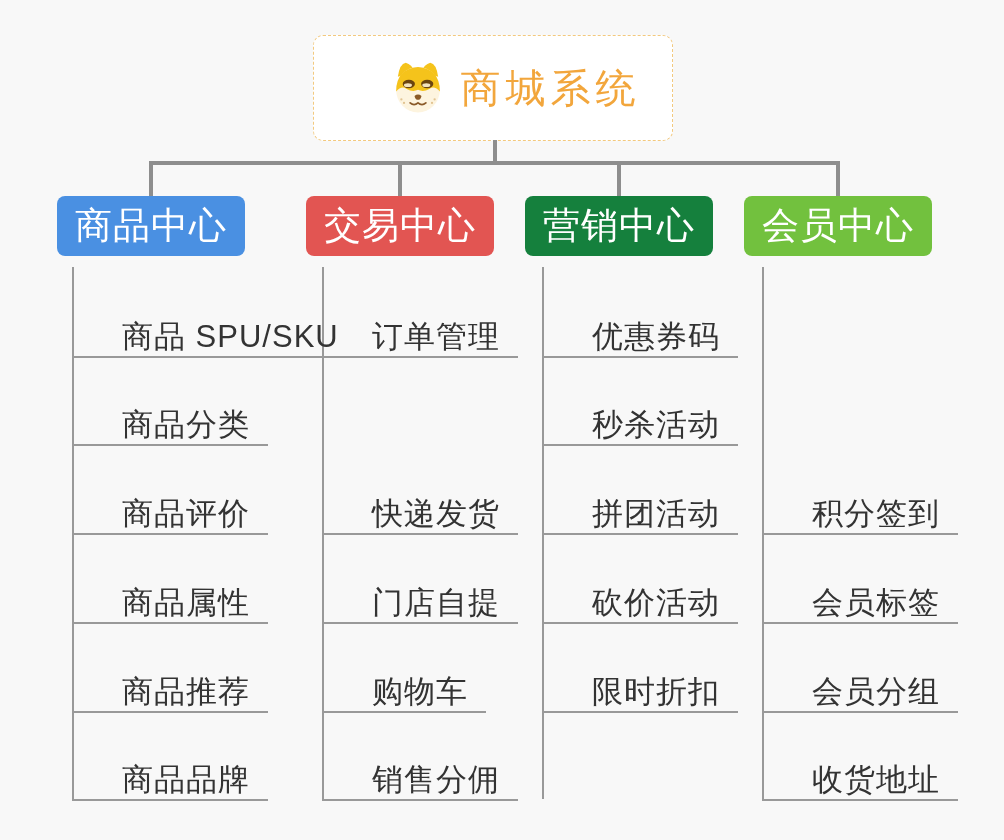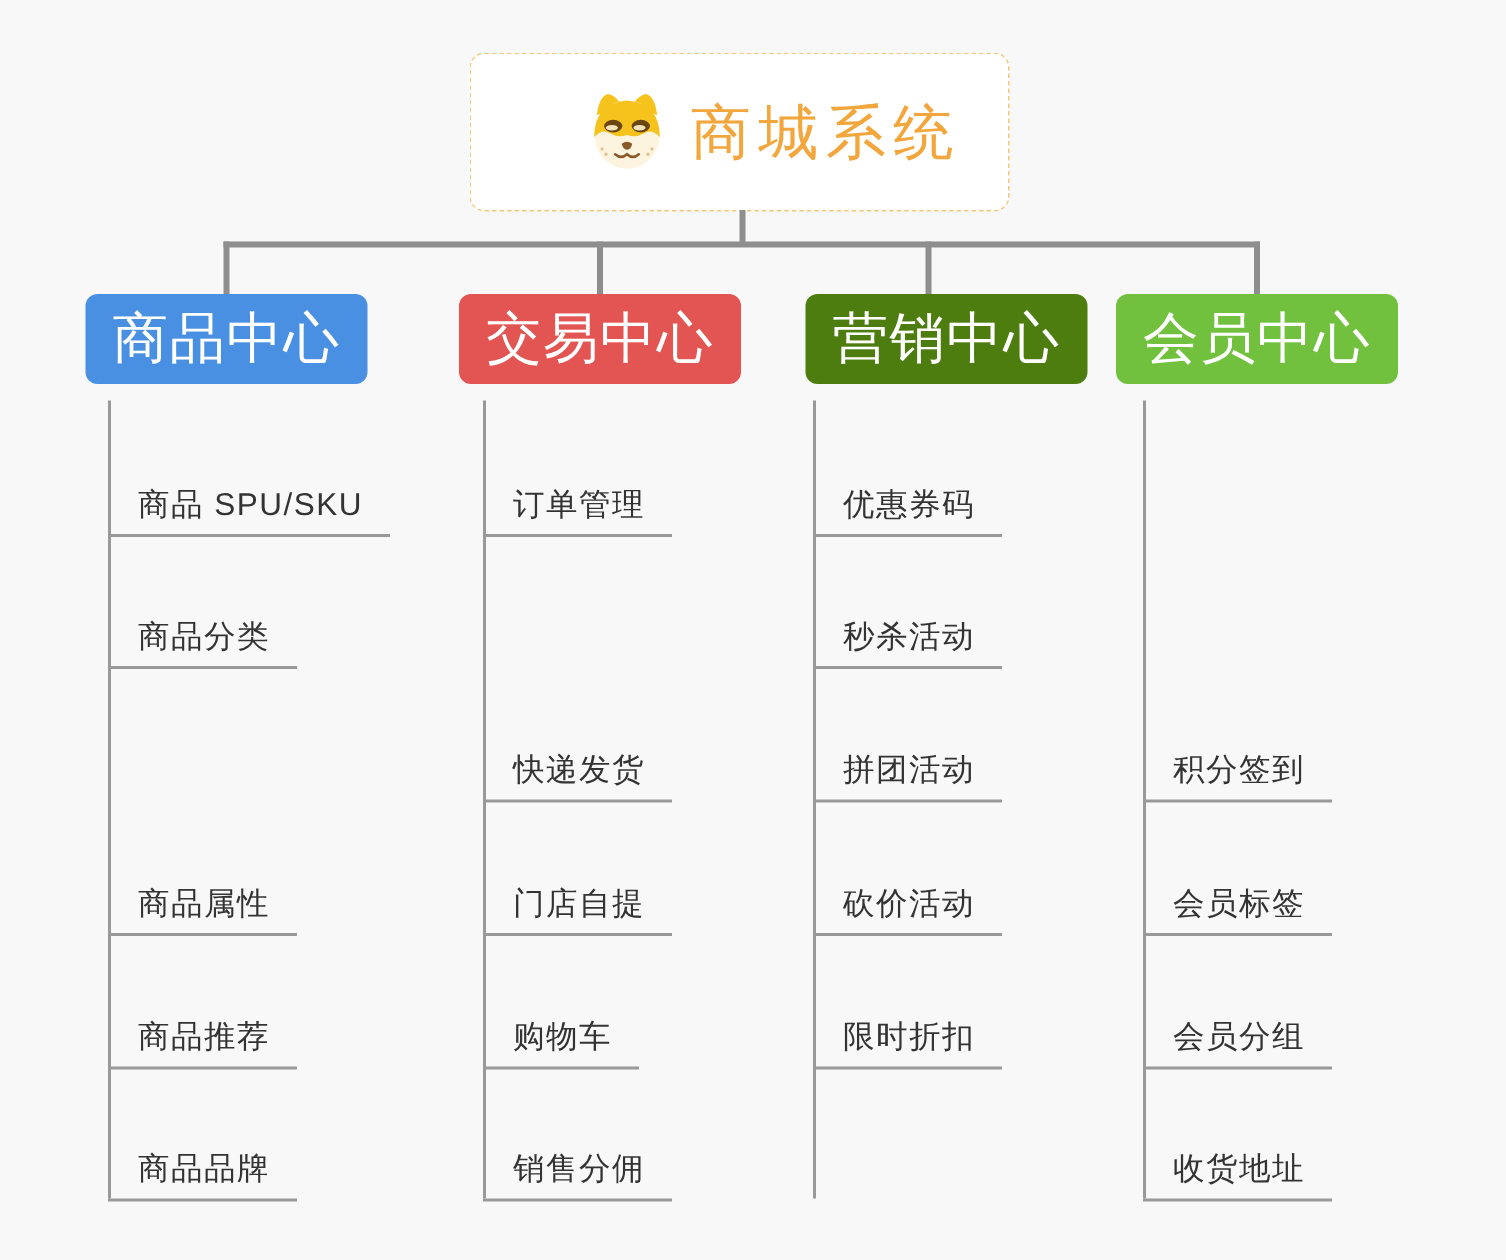--- a/index.html
+++ b/index.html
@@ -28,22 +28,22 @@
     display:flex;align-items:center;justify-content:center;
     font-size:37px;letter-spacing:1px;color:#fff;white-space:nowrap;cursor:default;
   }
   .n0{left:57px;} .n1{left:306px;} .n2{left:525px;} .n3{left:744px;}
   
   .spine{position:absolute;top:267px;width:2px;height:532px;background:#999999;}
   .s0{left:72px;} .s1{left:322px;} .s2{left:542px;} .s3{left:762px;}
   
   .item{
     position:absolute;display:inline-block;white-space:nowrap;
-    padding:0 18px 4px 20px;border-bottom:2px solid #999999;
-    font-size:21px;letter-spacing:1px;line-height:30px;color:#333333;cursor:default;
+    padding:0 18px 4px 50px;border-bottom:2px solid #999999;
+    font-size:31px;letter-spacing:1px;line-height:30px;color:#333333;cursor:default;
   }
   .c0{left:72px;} .c1{left:322px;} .c2{left:542px;} .c3{left:762px;}
   .r0{top:322px;} .r1{top:410px;} .r2{top:499px;}
   .r3{top:588px;} .r4{top:677px;} .r5{top:765px;}
 </style>
 </head>
 <body>
 
 <div id="canvas" style="background-color: rgb(248, 248, 248);">
 
@@ -71,30 +71,31 @@
 
   <div class="connector" id="stem"></div>
   <div class="connector" id="bus"></div>
   <div class="connector drop d0"></div>
   <div class="connector drop d1"></div>
   <div class="connector drop d2"></div>
   <div class="connector drop d3"></div>
 
   <div class="branch-node n0" style="background-color: rgb(74, 144, 226); color: rgb(255, 255, 255);">商品中心</div>
   <div class="branch-node n1" style="background-color: rgb(226, 85, 82); color: rgb(255, 255, 255);">交易中心</div>
-  <div class="branch-node n2" style="background-color: #4d7c0f; color: rgb(255, 255, 255); margin-left: 12px;">营销中心</div>
+  <div class="branch-node n2" style="background-color: #15803d; color: rgb(255, 255, 255);">营销中心</div>
   <div class="branch-node n3" style="background-color: rgb(114, 193, 62); color: rgb(255, 255, 255);">会员中心</div>
 
   <div class="spine s0"></div>
   <div class="spine s1"></div>
   <div class="spine s2"></div>
   <div class="spine s3"></div>
 
   <div class="item c0 r0">商品 SPU/SKU</div>
   <div class="item c0 r1">商品分类</div>
+  <div class="item c0 r2">商品评价</div>
   <div class="item c0 r3">商品属性</div>
   <div class="item c0 r4">商品推荐</div>
   <div class="item c0 r5">商品品牌</div>
 
   <div class="item c1 r0">订单管理</div>
   <div class="item c1 r2">快递发货</div>
   <div class="item c1 r4">购物车</div>
   <div class="item c1 r3">门店自提</div>
   <div class="item c1 r5">销售分佣</div>
 

